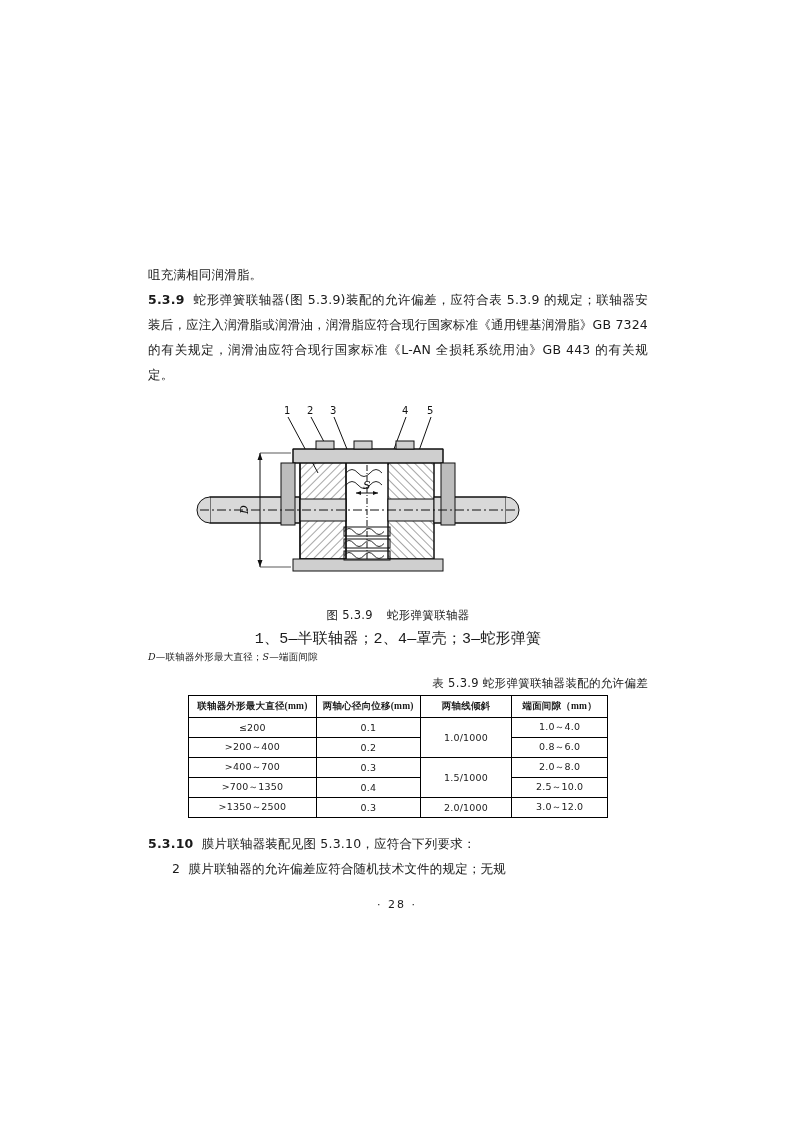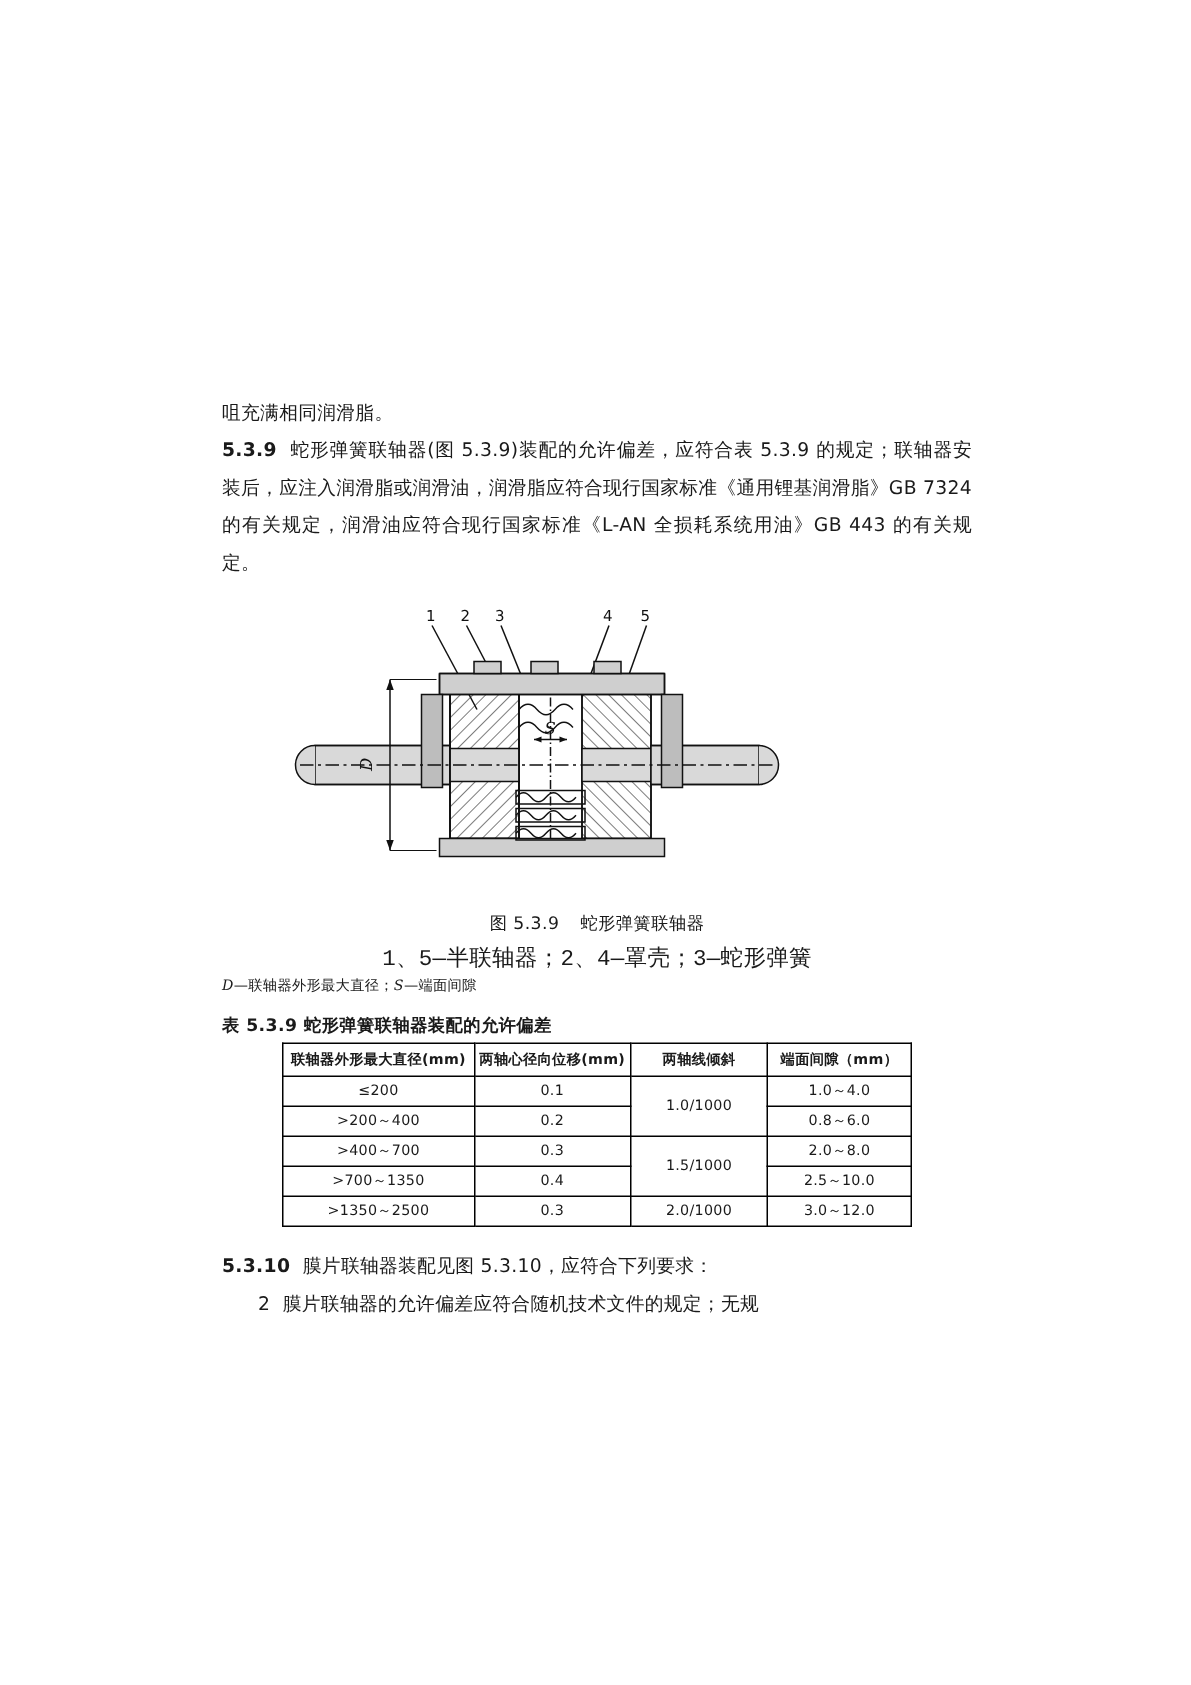--- a/index.html
+++ b/index.html
@@ -63,23 +63,23 @@
   }
   .fig-legend2{
     font-size:9.5px;
     margin-top:3px;
     letter-spacing:0.2px;
   }
   .fig-legend2 i{font-family:"DejaVu Serif","Liberation Serif",serif;font-style:italic;}
 
   
   .table-title{
-    text-align:left;
+    text-align:right;
     font-size:11.5px;
-    font-weight:bold;
+    font-weight:normal;
     margin-top:12px;
     margin-bottom:4px;
     letter-spacing:0.3px;
   }
   table.tbl{
     border-collapse:collapse;
     width:420px;
     margin:0 auto;
     font-size:9.5px;
     background:#fff;
@@ -88,20 +88,21 @@
     border:1px solid #000;
     text-align:center;
     height:19px;
     padding:0 2px;
     letter-spacing:0.2px;
   }
   table.tbl tr.head td{
     font-weight:bold;
     font-size:9.5px;
     height:21px;
+    font-family:Liberation Serif, serif;
   }
   .after-table{margin-top:13px;}
   .pageno{
     position:absolute;
     left:0;right:0;
     top:898px;
     text-align:center;
     font-size:11px;
     letter-spacing:2px;
   }
@@ -272,14 +273,19 @@
       </tbody>
     </table>
 
     <p class="para after-table"><span class="para-num">5.3.10</span>&nbsp;&nbsp;<span>膜片联轴器装配见图 5.3.10，应符合下列要求：</span></p>
 
 
     <p class="para indent2"><span>2</span>&nbsp;&nbsp;<span>膜片联轴器的允许偏差应符合随机技术文件的规定；无规</span></p>
 
   </div>
 
+  <div class="pageno">
+    <span class="dot">·</span>
+    <span>28</span>
+    <span class="dot">·</span>
+  </div>
 
 </div>
 
 </body></html>

